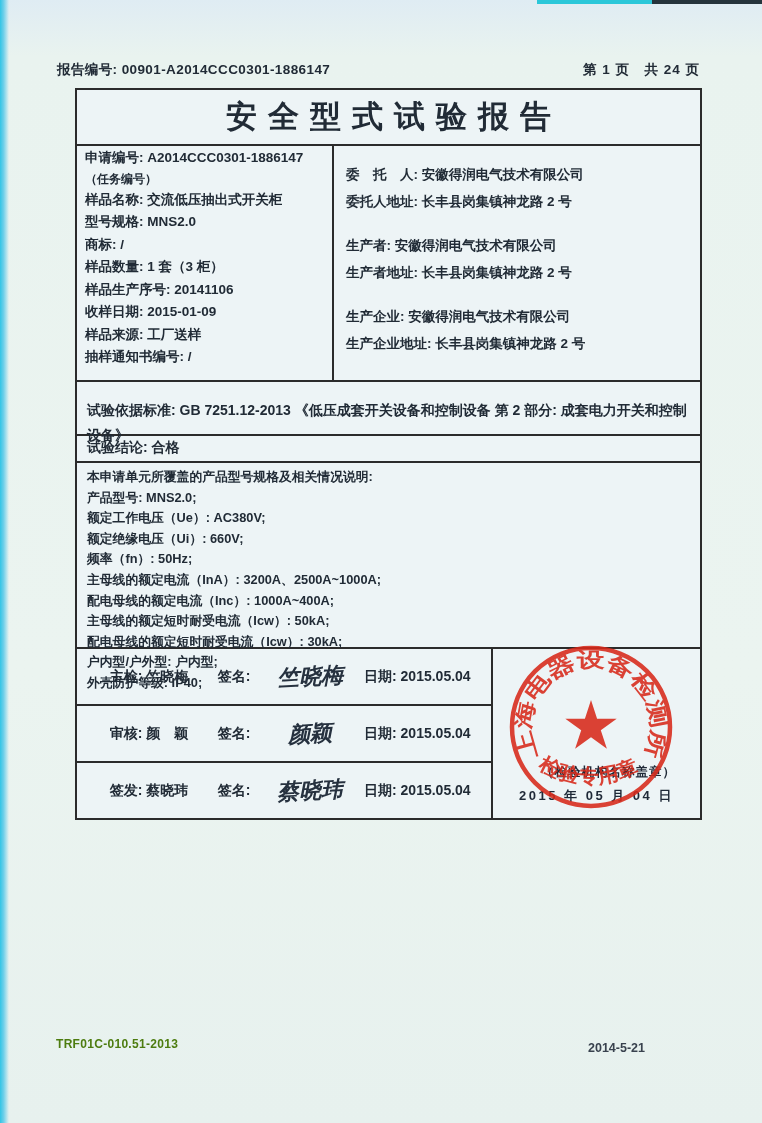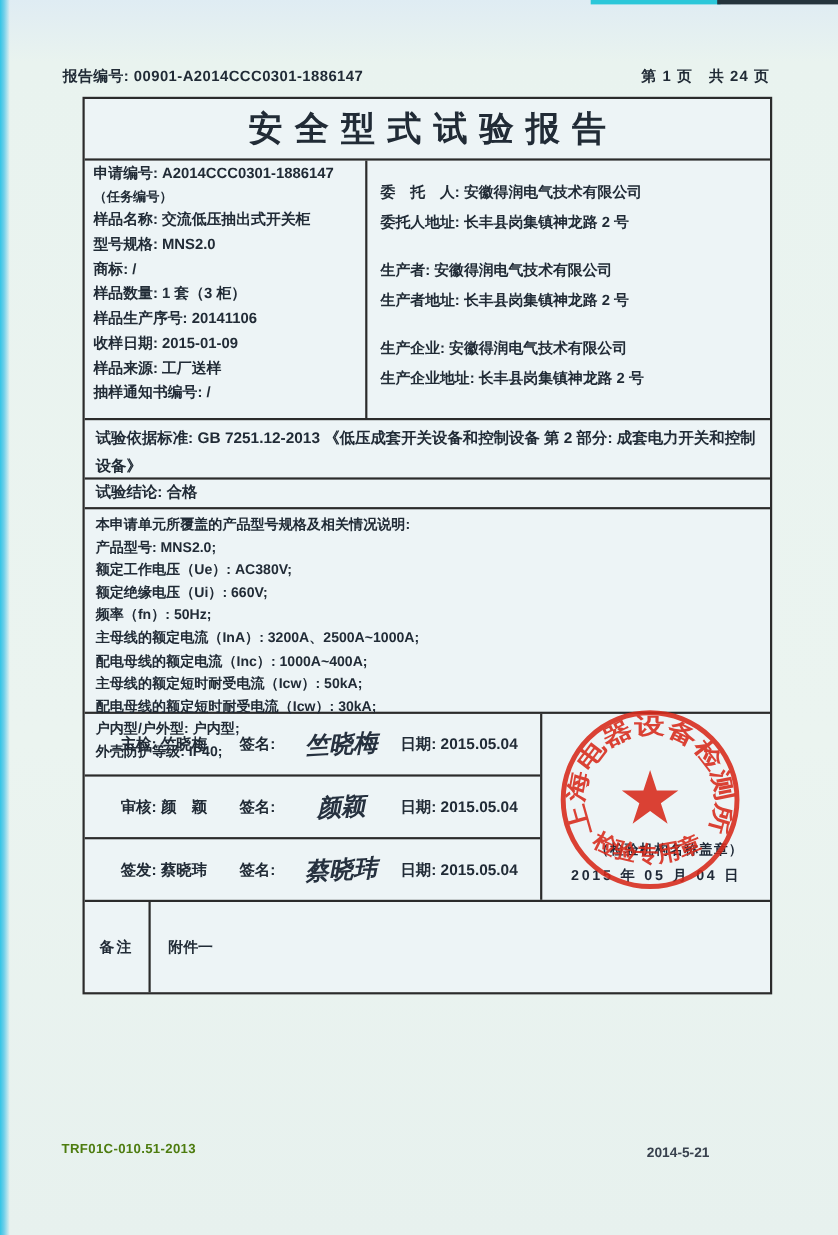--- a/index.html
+++ b/index.html
@@ -20,21 +20,21 @@
   .row{box-sizing:border-box;border-top:2px solid #2b2b2b;}
   .r-title{border-top:none;height:54px;display:flex;align-items:center;justify-content:center;
     font-family:"Liberation Serif",serif;font-size:31px;font-weight:900;letter-spacing:11px;text-indent:11px;}
   .r-info{display:flex;height:236px;}
   .c-info-left{width:257px;border-right:2px solid #2b2b2b;box-sizing:border-box;padding:1px 6px 0 8px;}
   .c-info-left .ln{line-height:22.5px;font-size:13.5px;font-weight:700;white-space:nowrap;}
   .c-info-left .ln-sub{font-size:12px;line-height:19px;}
   .c-info-right{flex:1;box-sizing:border-box;padding:16px 4px 0 12px;}
   .grp{margin-bottom:18px;}
   .grp .ln{line-height:26.5px;font-size:13.5px;font-weight:700;white-space:nowrap;}
-  .r-standard{height:54px;padding:4px 10px;font-size:14px;font-weight:700;line-height:24.5px;}
+  .r-standard{height:54px;padding:16px 10px;font-size:14px;font-weight:700;line-height:24.5px;}
   .r-conclusion{height:27px;padding:3px 10px;font-size:14px;font-weight:700;}
   .r-product{height:186px;padding:4px 10px;}
   .r-product .ln{line-height:20.6px;font-size:12.8px;font-weight:700;white-space:nowrap;}
   .r-sign{height:171px;display:flex;}
   .sign-left{width:416px;border-right:2px solid #2b2b2b;box-sizing:border-box;display:flex;flex-direction:column;text-align:center;}
   .sign-row{flex:1;display:flex;align-items:center;padding-left:9px;box-sizing:border-box;}
   .sign-row + .sign-row{border-top:2px solid #2b2b2b;}
   .sign-role{width:126px;font-size:14px;font-weight:700;white-space:nowrap;}
   .sign-label{width:44px;font-size:14px;font-weight:700;}
   .autograph{width:108px;font-size:22px;font-weight:700;font-style:italic;color:#26313f;
@@ -148,21 +148,17 @@
         <text font-size="20.5" font-weight="bold" fill="#d8291a" font-family="Liberation Serif, serif">
           <textPath href="#arcTop" startOffset="0" textLength="248" lengthAdjust="spacingAndGlyphs">上海电器设备检测所</textPath>
         </text>
         <text font-size="20" font-weight="bold" fill="#d8291a" font-family="Liberation Serif, serif">
           <textPath href="#arcBot" startOffset="0" textLength="106" lengthAdjust="spacingAndGlyphs">检验专用章</textPath>
         </text>
       </svg>
     </div>
   </div>
 
-  <div class="row r-remark">
-    <div class="remark-label">备注</div>
-    <div class="remark-content">附件一</div>
-  </div>
 
 </div>
 
 <div class="footer-left">TRF01C-010.51-2013</div>
 <div class="footer-right">2014-5-21</div>
 
 </body></html>

